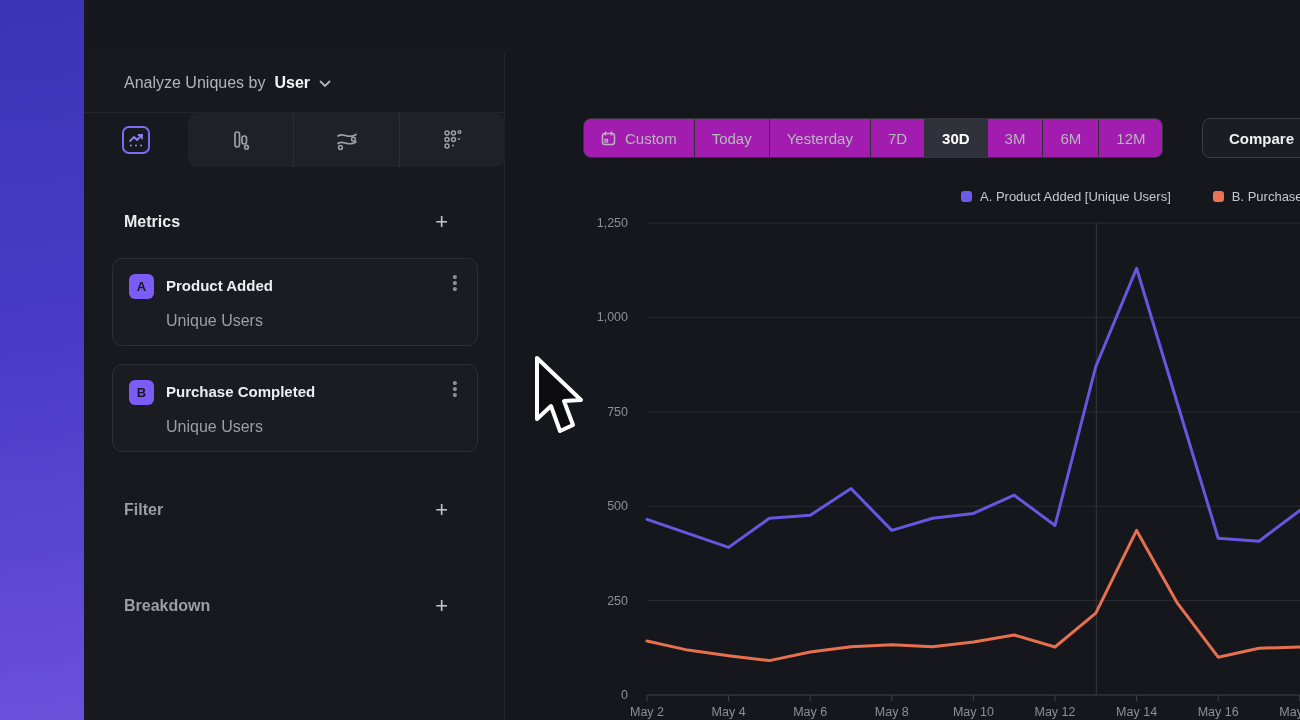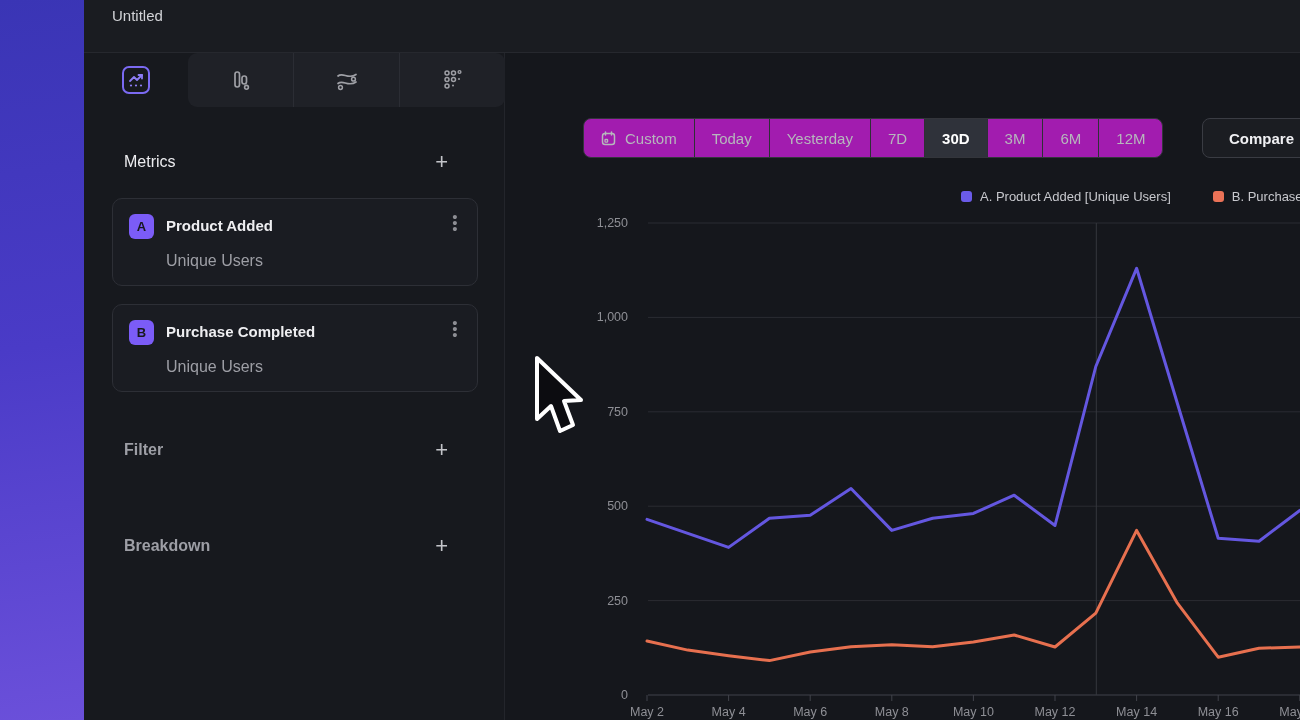--- a/index.html
+++ b/index.html
@@ -33,21 +33,21 @@
   .icon-box { width:28px; height:28px; border:2px solid #7b6af2; border-radius:7px;
               display:flex; align-items:center; justify-content:center; }
   .strip-rest { position:absolute; left:104px; top:0; width:317px; height:54px;
                 background:#1f2127; border-radius:9px; display:flex; }
   .strip-rest .tab { flex:1; display:flex; align-items:center; justify-content:center; }
   .strip-rest .tab + .tab { border-left:1px solid #2b2d34; }
 
   .section-head { display:flex; justify-content:space-between; align-items:center;
                   padding:0 56px 0 40px; }
   .metrics-head { margin-top:45px; }
-  .section-label { font-size:16px; font-weight:400; color:#ededf0; }
+  .section-label { font-size:16px; font-weight:700; color:#ededf0; }
   .dim-label { font-size:16px; font-weight:700; color:#9d9ea5; }
   .plus { font-size:22px; font-weight:400; color:#c3c4c9; cursor:default; line-height:20px; }
 
   .card { position:relative; margin:0 0 0 28px; width:366px; height:88px;
           background:#1a1c22; border:1px solid #2d2f36; border-radius:10px; }
   .card-a { margin-top:26px; } .card-b { margin-top:18px; }
   .badge { position:absolute; left:16px; top:15px; width:25px; height:25px; border-radius:6px;
            background:#7b5cf7; color:#17181d; font-size:13px; font-weight:700;
            display:flex; align-items:center; justify-content:center; }
   .card-title { position:absolute; left:53px; top:18px; font-size:15px; font-weight:700; color:#eeeef1; }
@@ -86,26 +86,30 @@
   #cursor { position:absolute; left:533px; top:355px; pointer-events:none; }
 </style>
 </head>
 <body>
 
 <div id="stage">
   <div id="backdrop"></div>
 
   <div id="app">
 
-    <div id="titlebar">
-      <div class="title">Untitled</div>
-    </div>
 
     <div id="sidebar">
 
+      <div class="analyze-row">
+        <span class="analyze-prefix">Analyze Uniques by</span>
+        <span class="analyze-value">User</span>
+        <svg class="chev" width="12" height="8" viewBox="0 0 12 8">
+          <path d="M1.5 1.5 L6 6 L10.5 1.5" fill="none" stroke="#b3b4b9" stroke-width="1.8" stroke-linecap="round"></path>
+        </svg>
+      </div>
 
       <div class="tabstrip">
         <div class="tab-first">
           <span class="icon-box">
             <svg width="17" height="17" viewBox="0 0 17 17">
               <path d="M2 9 L6 5 L9 8 L14 3" fill="none" stroke="#8d7df5" stroke-width="1.8" stroke-linecap="round" stroke-linejoin="round"></path>
               <path d="M14 3 L14 6.5 M14 3 L10.5 3" fill="none" stroke="#8d7df5" stroke-width="1.8" stroke-linecap="round"></path>
               <circle cx="3" cy="13.5" r="1.1" fill="#8d7df5"></circle>
                 <circle cx="8" cy="13.5" r="1.1" fill="#8d7df5"></circle>
                 <circle cx="13" cy="13.5" r="1.1" fill="#8d7df5"></circle>

